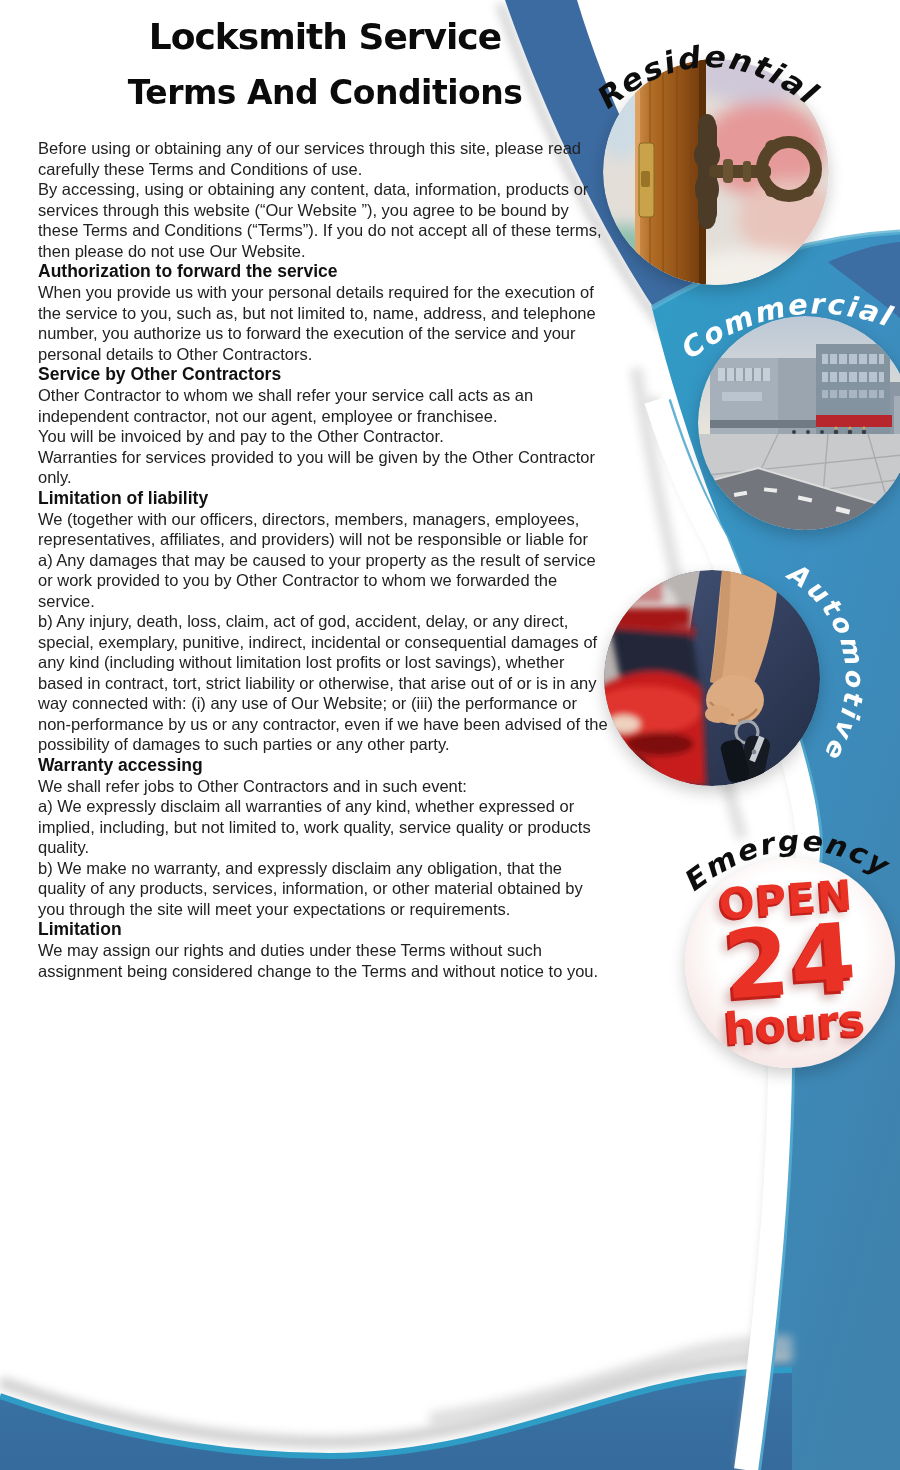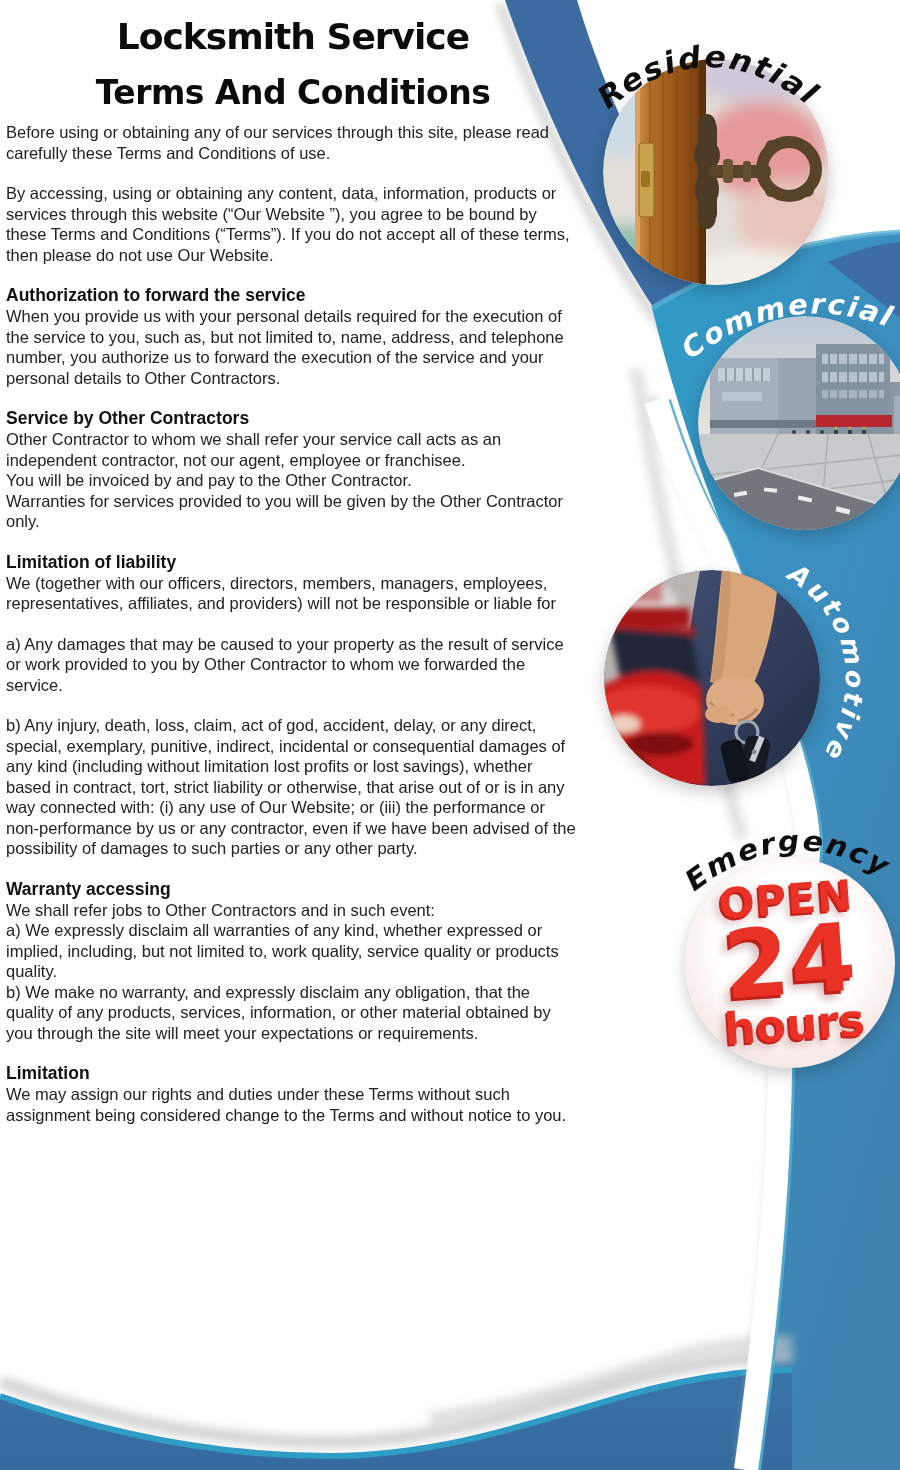--- a/index.html
+++ b/index.html
@@ -1,27 +1,27 @@
 <!DOCTYPE html>
 <html><head>
 <meta charset="utf-8">
 <title>Locksmith Service</title>
 <style>
   html,body{margin:0;padding:0;background:#fff;}
   .page{position:relative;width:900px;height:1470px;background:#ffffff;overflow:hidden;
         font-family:"Liberation Sans",sans-serif;}
   .bg{position:absolute;left:0;top:0;z-index:0;}
   
-  .content{position:absolute;left:6px;top:6px;width:574px;z-index:1;color:#1b1b1b;}
+  .content{position:absolute;left:38px;top:6px;width:574px;z-index:1;color:#1b1b1b;}
   .content h1{font-family:"DejaVu Sans",sans-serif;font-weight:800;font-size:36px;
               letter-spacing:-1px;text-align:center;margin:10px 0 0 0;color:#0b0b0b;}
   .content h2{font-family:"DejaVu Sans",sans-serif;font-weight:800;font-size:33px;
               letter-spacing:-.5px;text-align:center;margin:16px 0 0 0;color:#0b0b0b;}
-  .section{margin-top:20px;}
-  .section.tight{margin-top:10px;}
+  .section{}
+  .section.tight{margin-top:26px;}
   .section h3{margin:0;font-size:17.5px;line-height:21px;font-weight:bold;color:#111;}
   .section p{margin:0;font-size:16.5px;line-height:20.5px;white-space:pre-wrap;color:#222;}
   
   .medallion{position:absolute;border-radius:50%;overflow:hidden;z-index:2;
              box-shadow:0 6px 16px rgba(0,0,0,.20);}
   .medallion svg{display:block;width:100%;height:100%;}
   .m-res{left:603px;top:59px;width:226px;height:226px;}
   .m-com{left:698px;top:316px;width:214px;height:214px;}
   .m-aut{left:604px;top:570px;width:216px;height:216px;}
   .m-eme{left:685px;top:858px;width:210px;height:210px;

